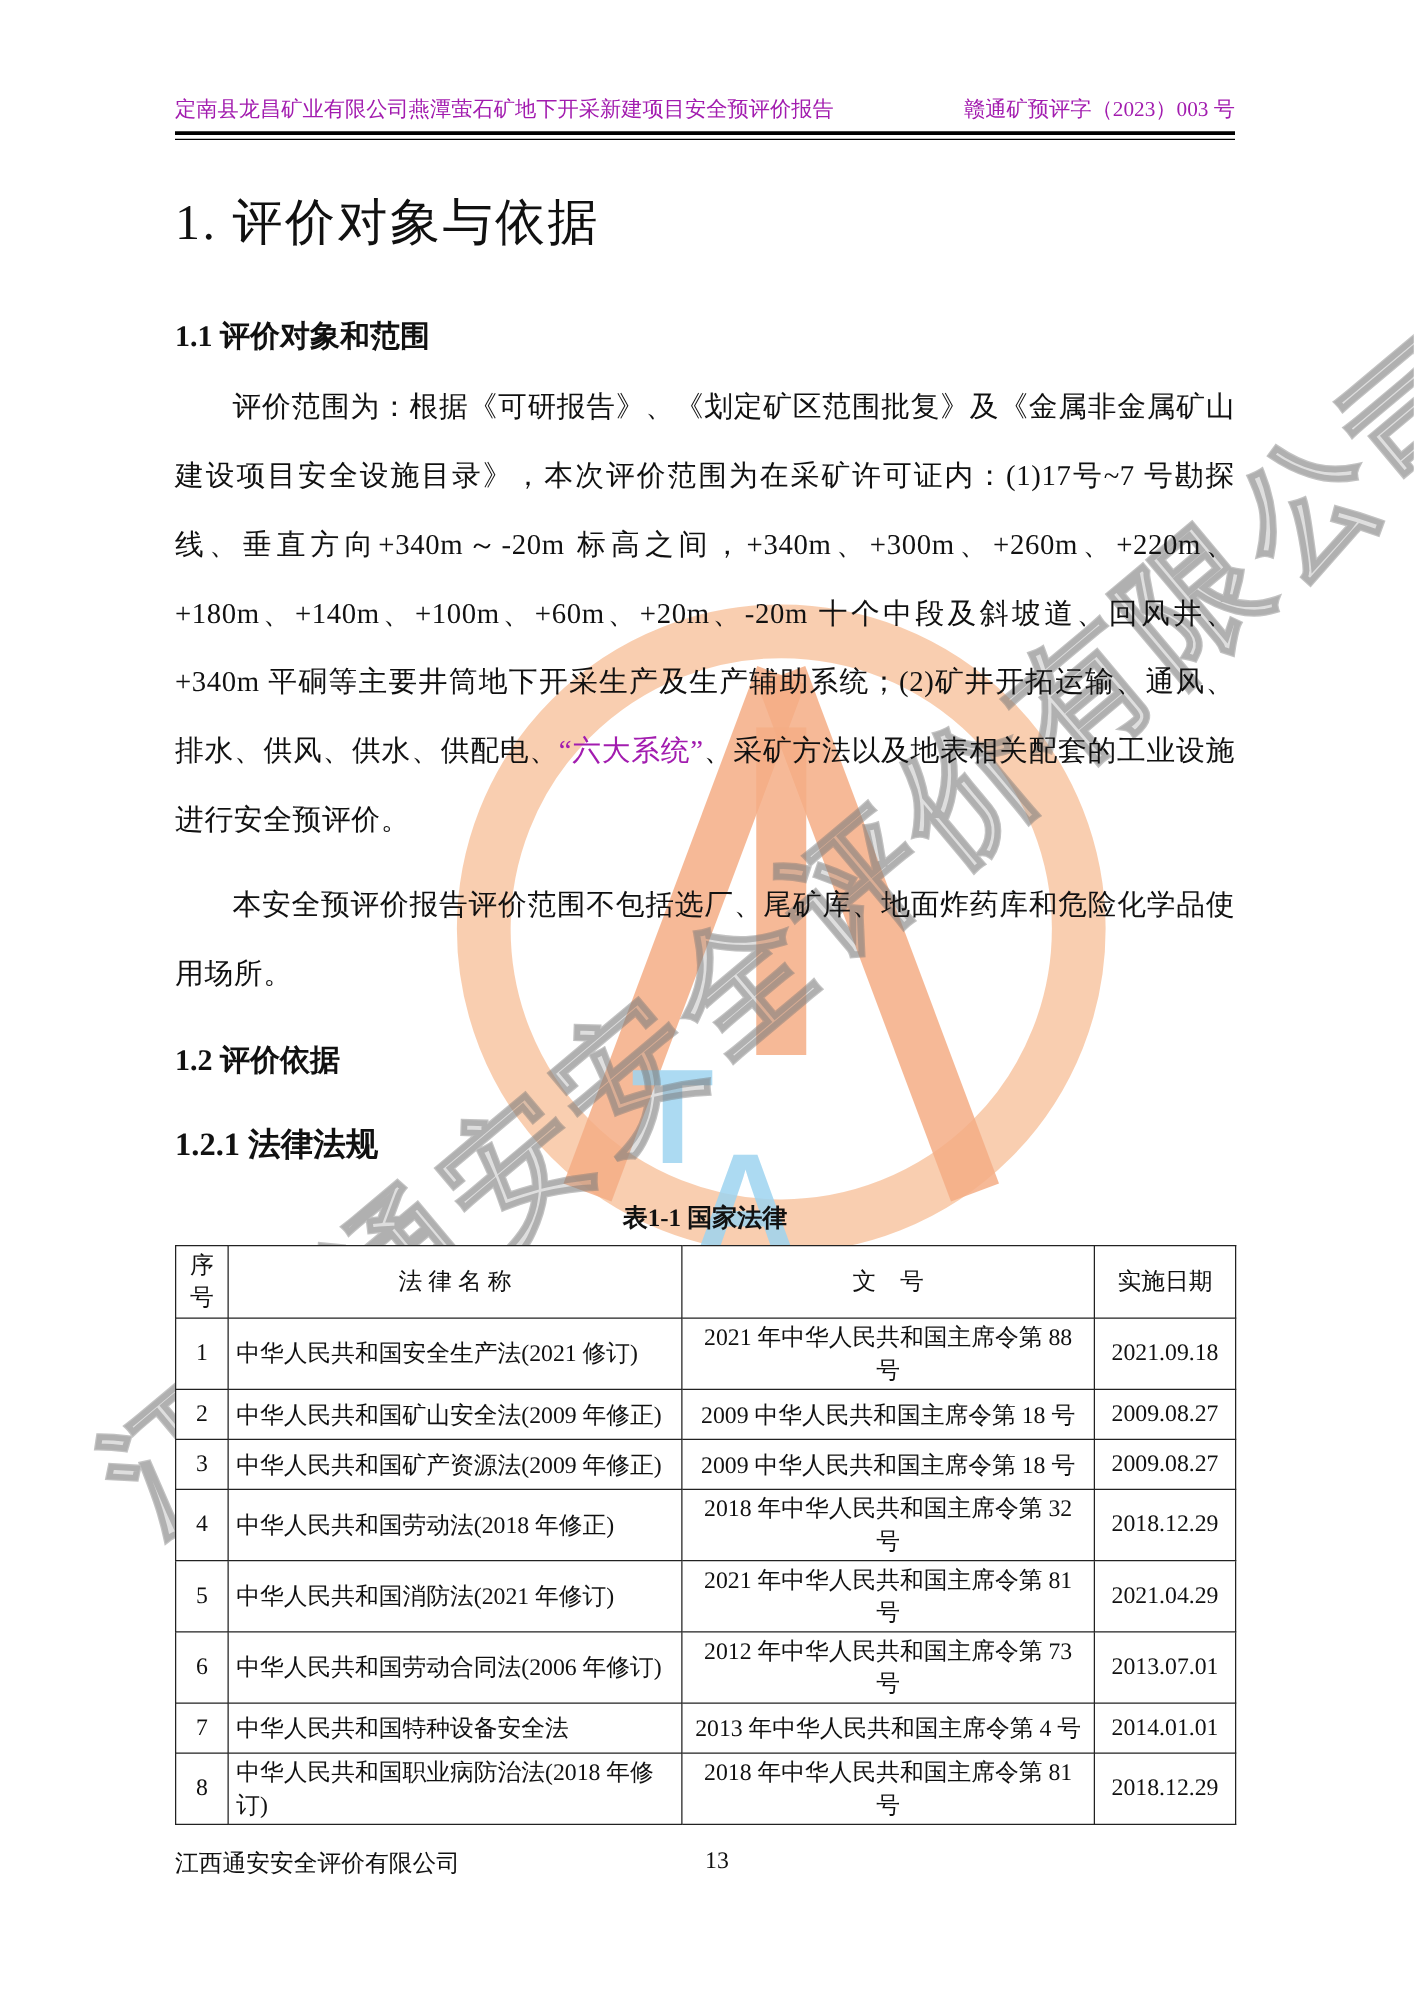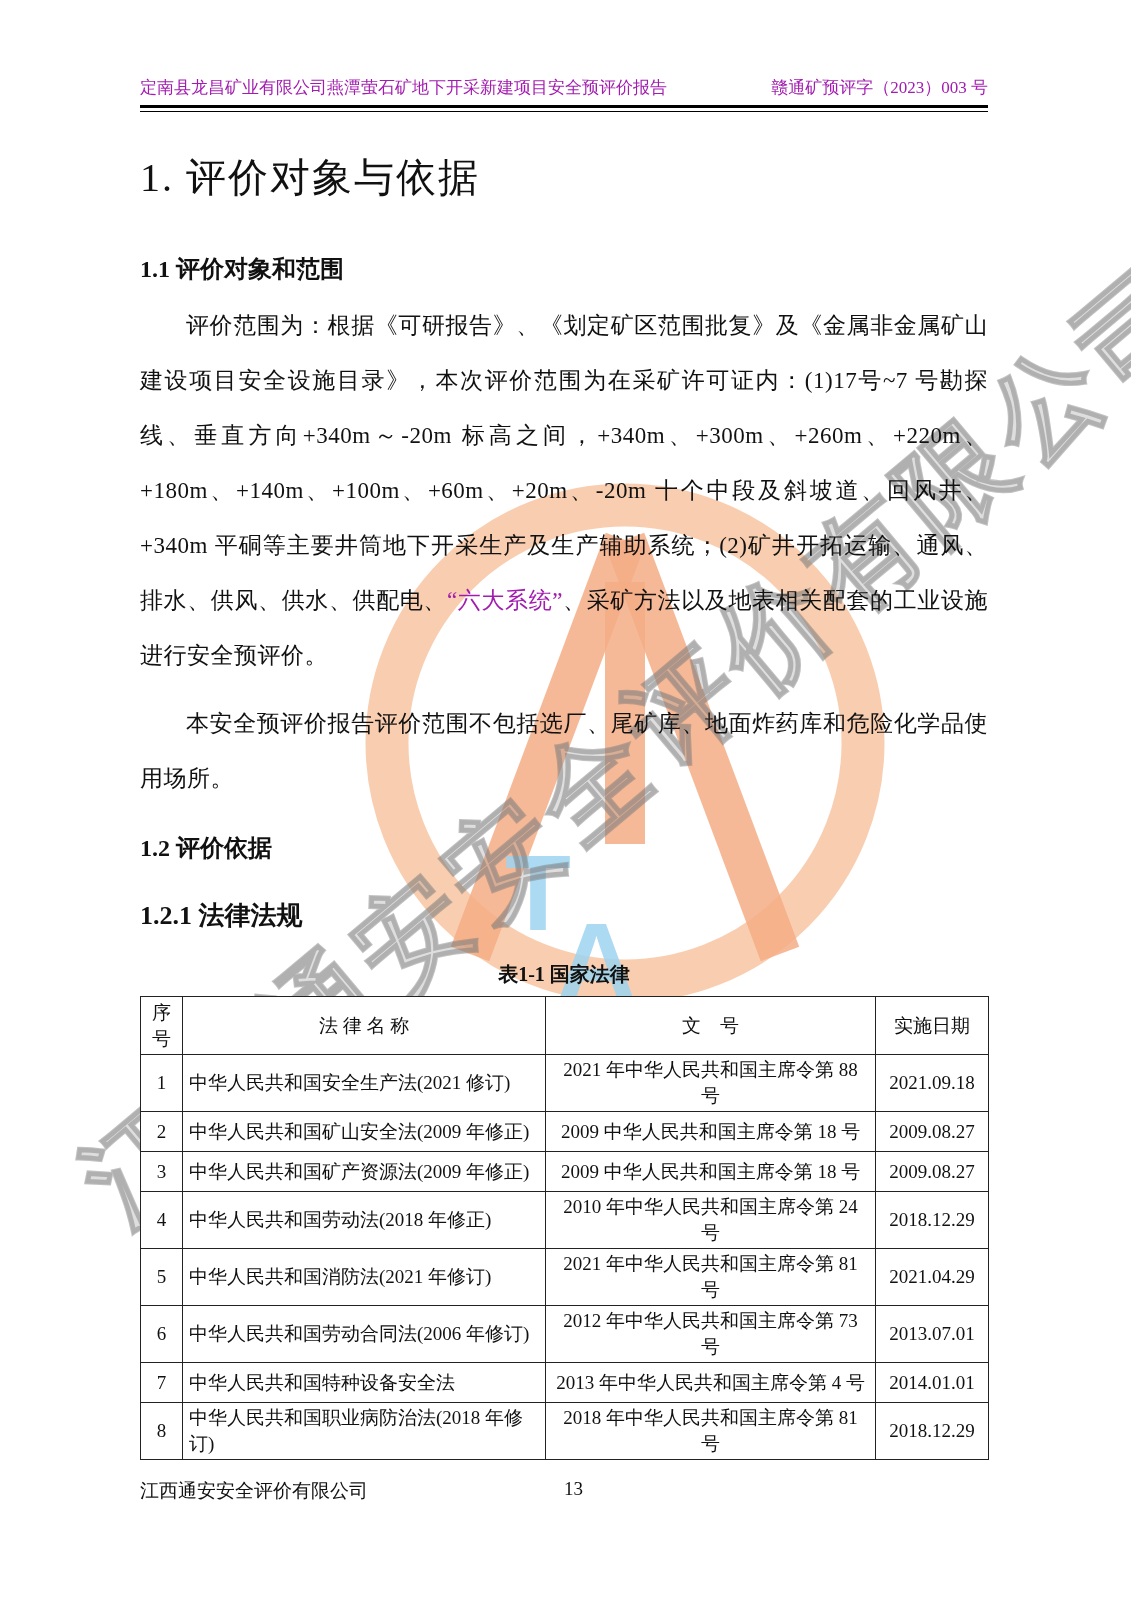--- a/index.html
+++ b/index.html
@@ -163,21 +163,21 @@
         </tr>
         <tr>
           <td class="cell-seq">3</td>
           <td class="cell-name">中华人民共和国矿产资源法(2009 年修正)</td>
           <td class="cell-doc">2009 中华人民共和国主席令第 18 号</td>
           <td class="cell-date">2009.08.27</td>
         </tr>
         <tr>
           <td class="cell-seq">4</td>
           <td class="cell-name">中华人民共和国劳动法(2018 年修正)</td>
-          <td class="cell-doc">2010 年中华人民共和国主席令第 24 号</td>
+          <td class="cell-doc">2018 年中华人民共和国主席令第 32 号</td>
           <td class="cell-date">2018.12.29</td>
         </tr>
         <tr>
           <td class="cell-seq">5</td>
           <td class="cell-name">中华人民共和国消防法(2021 年修订)</td>
           <td class="cell-doc">2021 年中华人民共和国主席令第 81 号</td>
           <td class="cell-date">2021.04.29</td>
         </tr>
         <tr>
           <td class="cell-seq">6</td>

